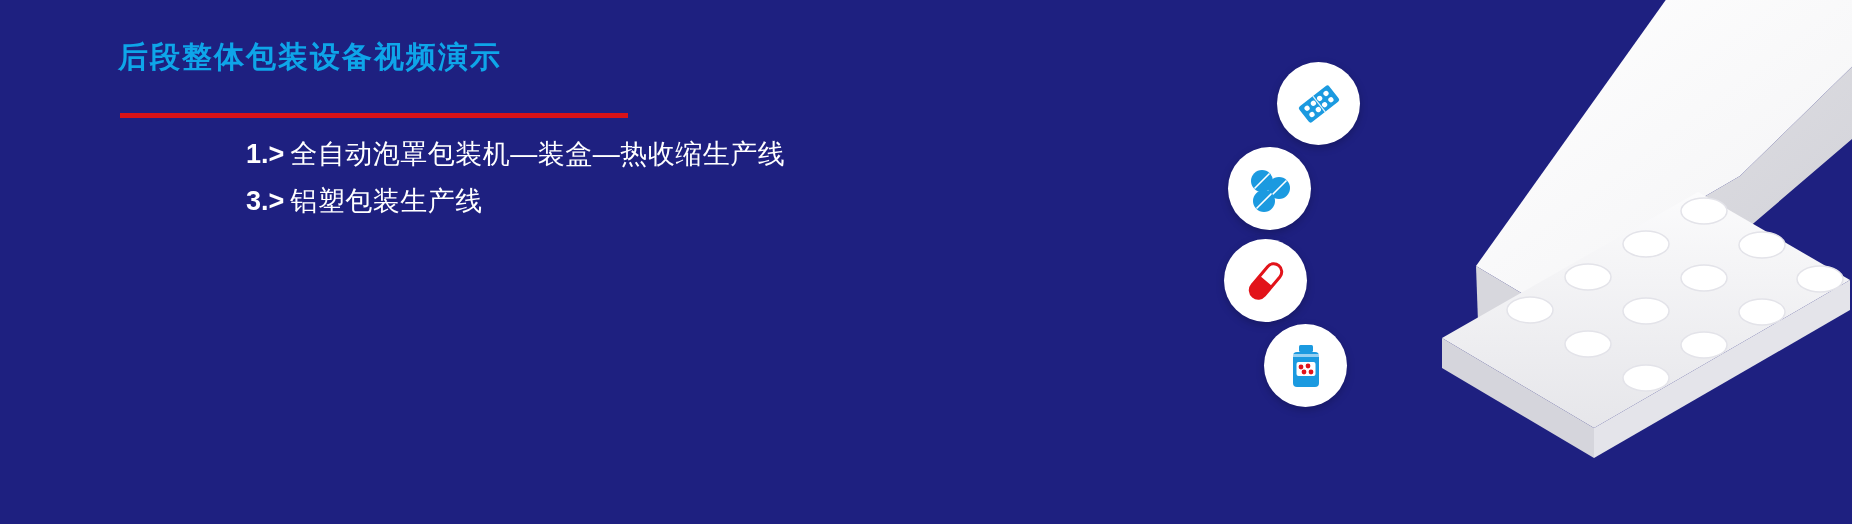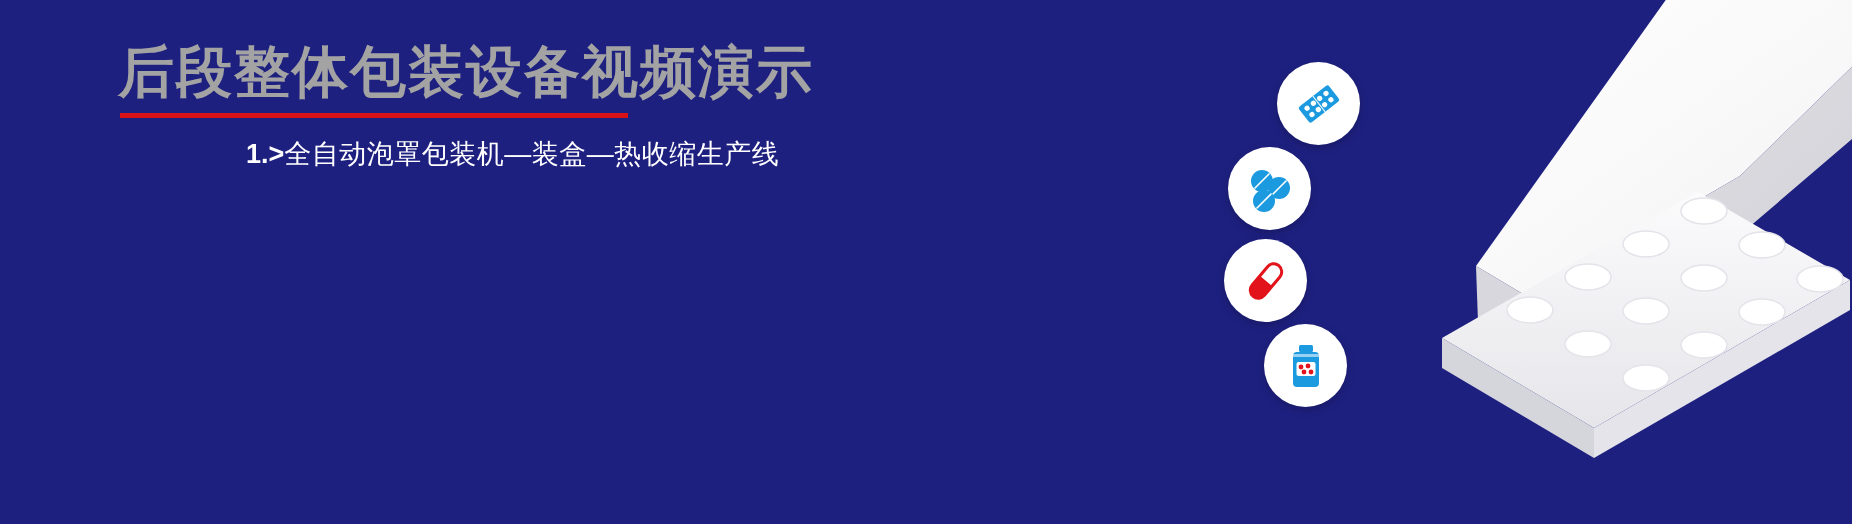--- a/index.html
+++ b/index.html
@@ -16,24 +16,24 @@
     height: 524px;
     background: #1e2080;
     overflow: hidden;
   }
 
   
   #headline {
     position: absolute;
     left: 118px;
     top: 40px;
-    font-size: 56px;
+    font-size: 30px;
     font-weight: bold;
     letter-spacing: 2px;
-    color: #a3a3a3;
+    color: #0ea5e9;
     white-space: nowrap;
     line-height: 1.15;
   }
   #headline-rule {
     position: absolute;
     left: 120px;
     top: 113px;
     width: 508px;
     height: 5px;
     background: #d81217;
@@ -52,20 +52,21 @@
     font-size: 27px;
     line-height: 46.5px;
     white-space: nowrap;
     letter-spacing: 0.5px;
   }
   #item-list li .idx {
     font-weight: bold;
     letter-spacing: 0px;
   }
   #item-list li .txt {
+    margin-left: 6px;
   }
 
   
   .badge {
     position: absolute;
     border-radius: 50%;
     background: #ffffff;
     box-shadow: 0 3px 9px rgba(0,0,0,0.22);
     display: flex;
     align-items: center;
@@ -90,20 +91,23 @@
 
 <div id="banner">
 
   <div id="headline">后段整体包装设备视频演示</div>
 
   <div id="headline-rule"></div>
 
   <ul id="item-list">
     <li>
       <span class="idx">1.&gt;</span><span class="txt">全自动泡罩包装机—装盒—热收缩生产线</span>
+    </li>
+    <li>
+      <span class="idx">3.&gt;</span><span class="txt">铝塑包装生产线</span>
     </li>
   </ul>
 
   <div class="badge" id="badge-blister">
     <svg width="56" height="56" viewBox="0 0 56 56">
       <g transform="rotate(-38 28 28)">
         <rect x="9" y="18" width="38" height="20" rx="2.5" fill="#1b9ae0"></rect>
         <circle cx="16" cy="24" r="2.6" fill="#ffffff"></circle>
         <circle cx="24" cy="24" r="2.6" fill="#ffffff"></circle>
         <circle cx="32" cy="24" r="2.6" fill="#ffffff"></circle>

